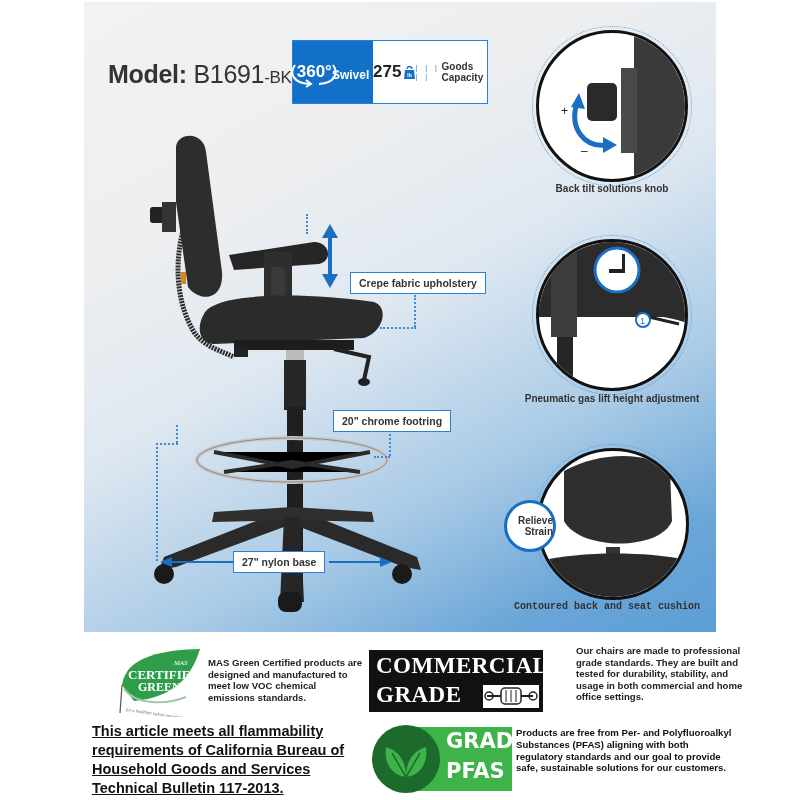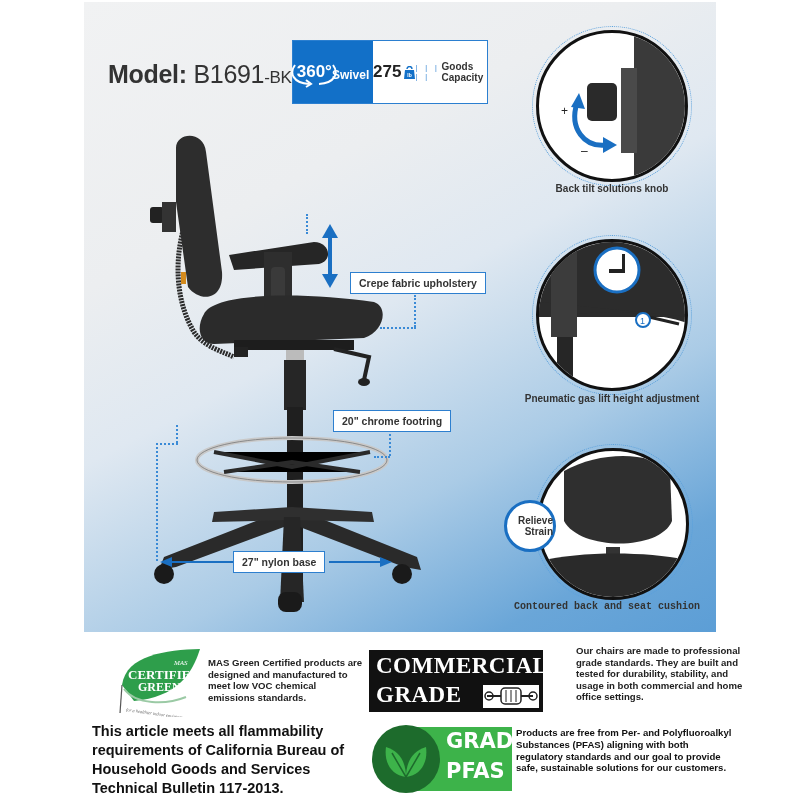--- a/index.html
+++ b/index.html
@@ -53,21 +53,21 @@
     .relieve {
       position: absolute; width: 52px; height: 52px; border-radius: 50%;
       background: #fff; border: 3px solid #1a6fc2;
       display: flex; align-items: center; justify-content: center; text-align: right;
       font-size: 10px; font-weight: 700; color: #333; line-height: 11px;
     }
 
     .bottom-text { position: absolute; font-family: "Liberation Sans", sans-serif; }
     .mas-text { left: 208px; top: 657px; width: 155px; font-size: 9.6px; font-weight: 700; color: #222; line-height: 11.6px; }
     .comm-text { left: 560px; top: 645px; width: 170px; font-size: 9.6px; font-weight: 700; color: #222; line-height: 11.6px; margin-left: 16px; }
-    .flam-text { left: 92px; top: 722px; width: 270px; font-size: 14.5px; font-weight: 700; color: #111; line-height: 19px; }
+    .flam-text { left: 92px; top: 722px; width: 270px; font-size: 14.5px; font-weight: 700; color: #111; line-height: 19px; text-decoration: underline; }
     .pfas-text { left: 516px; top: 727px; width: 220px; font-size: 9.6px; font-weight: 700; color: #111; line-height: 11.8px; }
 
     .comm-badge {
       position: absolute; left: 369px; top: 650px; width: 174px; height: 62px; background: #111;
       color: #fff; font-family: "Liberation Serif", serif; font-weight: 700;
     }
     .comm-badge .l1 { position: absolute; left: 7px; top: 3px; font-size: 23px; letter-spacing: 0.5px; }
     .comm-badge .l2 { position: absolute; left: 7px; top: 32px; font-size: 23px; letter-spacing: 0.5px; }
     .comm-badge .fist { position: absolute; left: 114px; top: 35px; width: 56px; height: 23px; background: #fff; }
 

